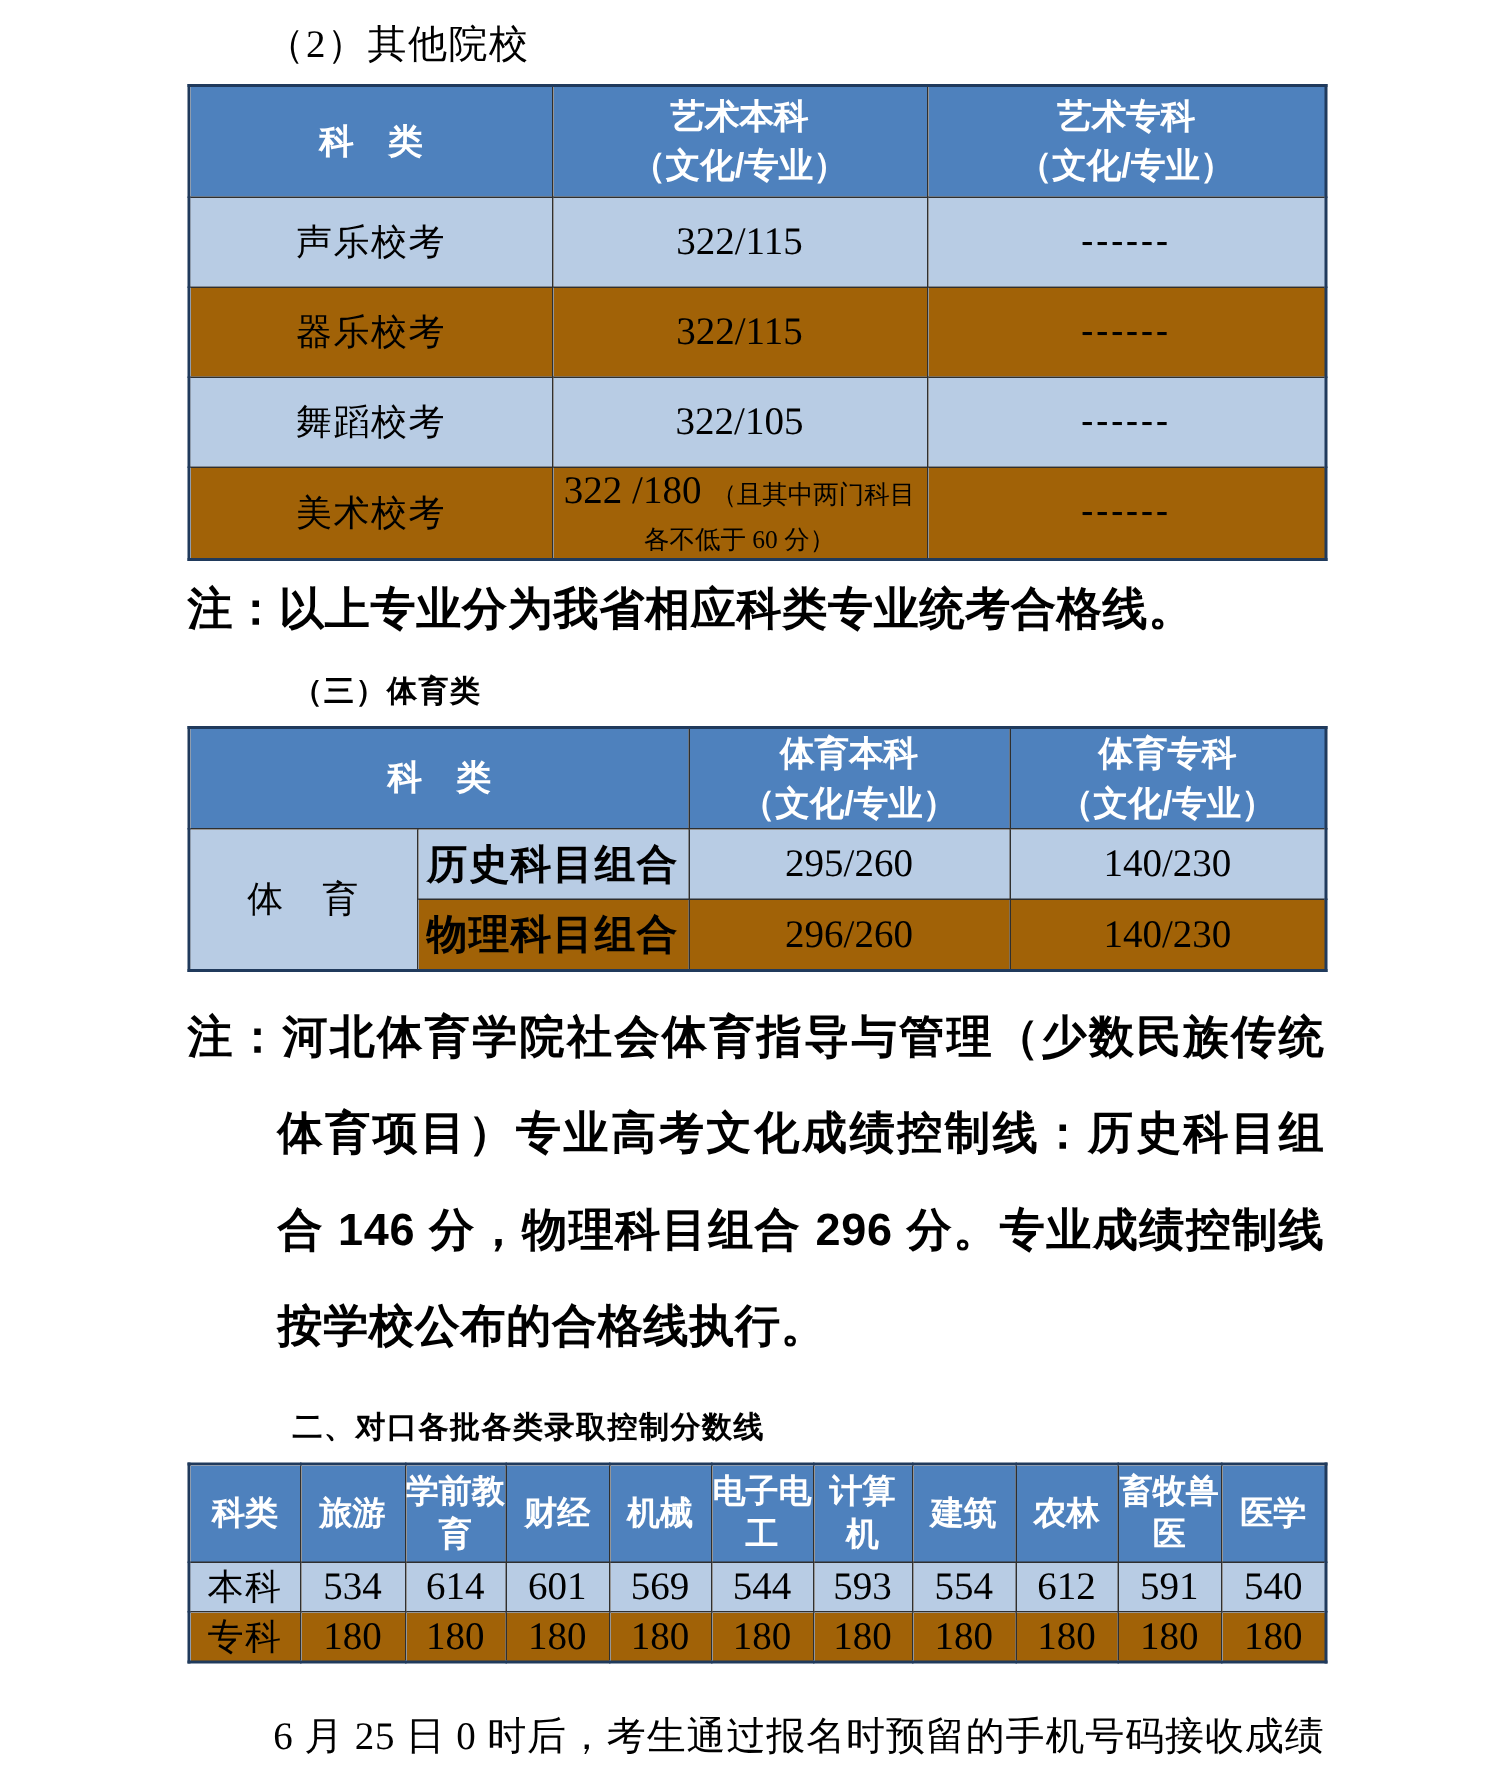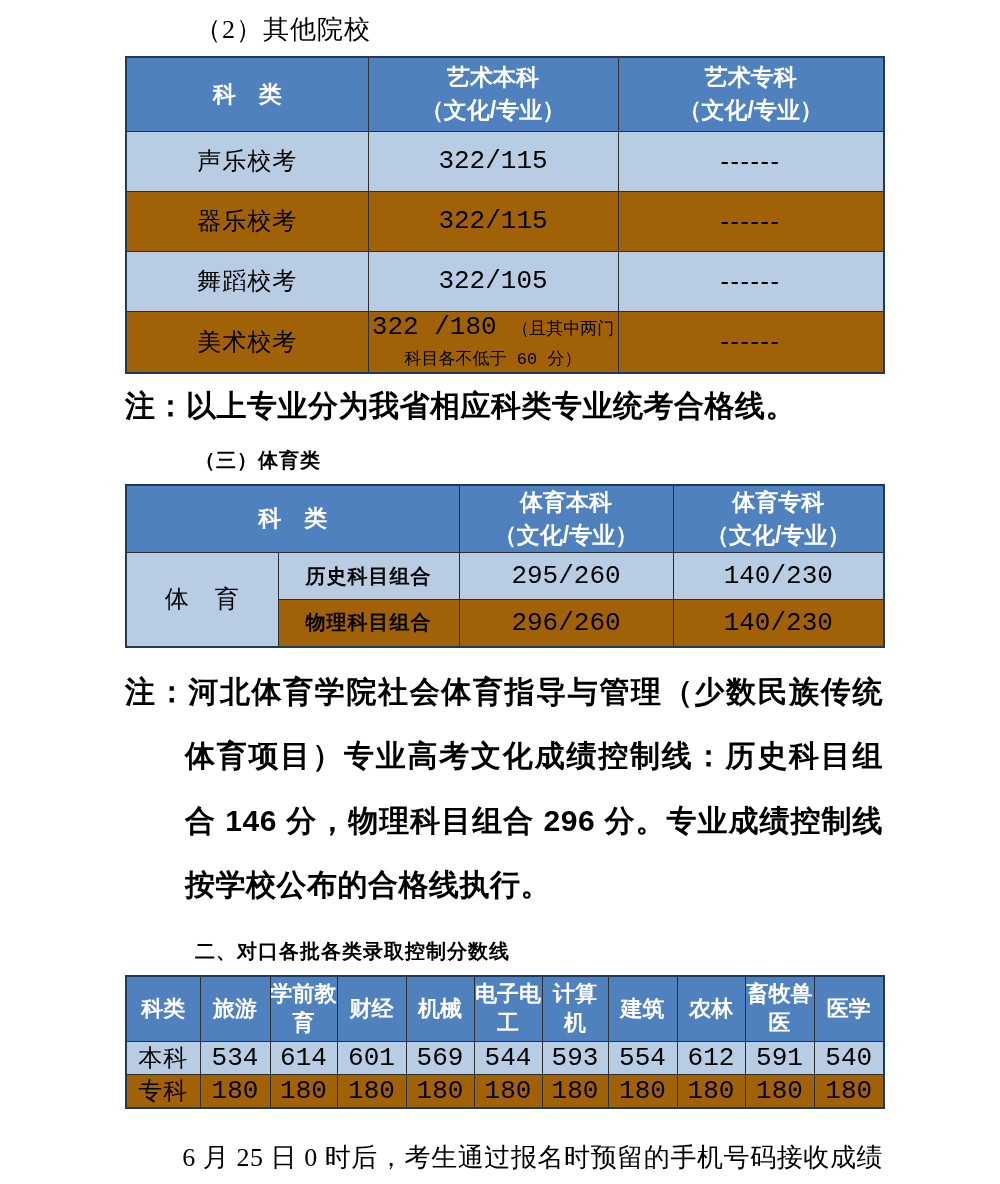--- a/index.html
+++ b/index.html
@@ -15,21 +15,21 @@
   .content{
     position:absolute;
     left:125px;
     top:0;
     width:758px;
   }
 
   .h-title{
     font-size:26px;
     font-weight:400;
-    margin:12px 0 9px 70px;
+    margin:12px 0 9px 52px;
     letter-spacing:1px;
   }
   .h-black{
     font-family:"Liberation Sans","DejaVu Sans",sans-serif;
     font-size:20px;
     font-weight:700;
     margin:20px 0 10px 70px;
     letter-spacing:1px;
   }
 
@@ -51,36 +51,36 @@
     color:#ffffff;
     font-family:"Liberation Sans","DejaVu Sans",sans-serif;
     font-weight:600;
     font-size:23px;
     line-height:1.45;
   }
   .band{background:#b8cce4;}
   .white{background:#a16207;}
 
   .cell-label{font-size:24px;letter-spacing:1px;}
-  .cell-num{font-size:26px;font-family:Liberation Mono, monospace;}
+  .cell-num{font-size:26px;font-family:Liberation Serif, serif;}
   .dash{
     font-family:"Liberation Serif","DejaVu Serif",serif;
     font-weight:700;
     font-size:24px;
     letter-spacing:2px;
   }
   .small-note{font-size:17px;letter-spacing:0;}
   .art-row{height:60px;}
   .art-head{height:74px;}
   .art-row-tall{height:58px;}
   .art-row-last{height:55px;}
 
   .sports-head{height:56px;}
   .sports-row{height:47px;}
-  .sports-subject{font-family:"Liberation Sans","DejaVu Sans",sans-serif;font-weight:600;font-size:20px;letter-spacing:1px;}
+  .sports-subject{font-family:"Liberation Sans","DejaVu Sans",sans-serif;font-weight:600;font-size:27px;letter-spacing:1px;}
 
   .dk-head{height:66px;}
   .dk-head th{font-size:22px;line-height:1.3;padding:2px 0;}
   .dk-row{height:28px;}
 
   .note{
     font-family:"Liberation Sans","DejaVu Sans",sans-serif;
     font-weight:600;
     font-size:30px;
     margin:12px 0 0 0;

